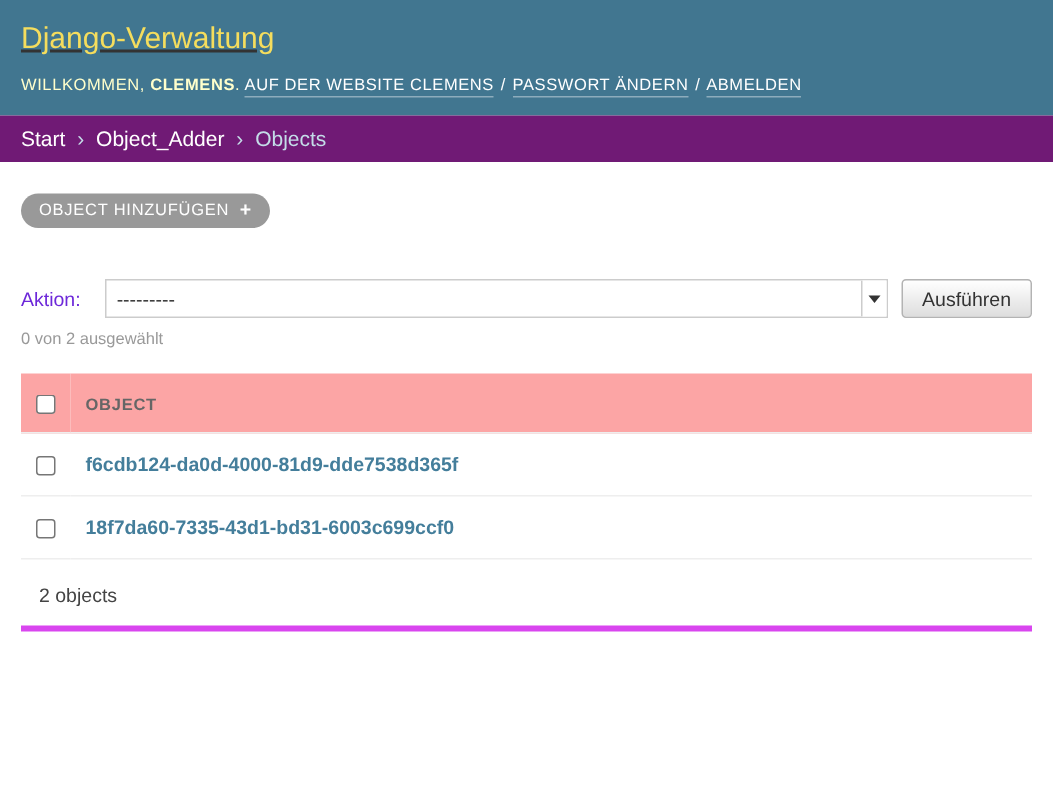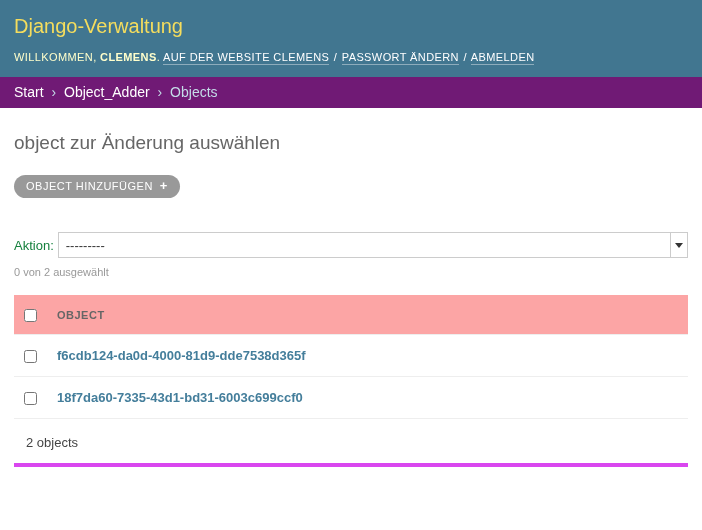--- a/index.html
+++ b/index.html
@@ -16,20 +16,21 @@
   
   #header {
     background: #417690;
     padding: 15px 14px 13px;
   }
   #site-name {
     margin: 0 0 12px;
     font-size: 20px;
     font-weight: 400;
     line-height: 23px;
+    text-decoration: underline;
   }
   #site-name a {
     color: #f5dd5d;
     text-decoration: none;
   }
   #user-tools {
     font-size: 11px;
     line-height: 14px;
     letter-spacing: 0.4px;
     color: #ffffcc;
@@ -84,22 +85,22 @@
     line-height: 10px;
   }
 
   
   .actions {
     margin-top: 34px;
     display: flex;
     align-items: center;
   }
   .actions label {
-    color: #15803d;
-    margin-right: 4px;
+    color: #6d28d9;
+    margin-right: 16px;
     white-space: nowrap;
     text-align: center;
   }
   .select-wrap { position: relative; flex: 1; }
   .select-wrap select {
     width: 100%;
     height: 26px;
     border: 1px solid #ccc;
     border-radius: 0;
     background: #fff;
@@ -212,37 +213,37 @@
 
 <div class="breadcrumbs">
   <a href="#">Start</a>
   <span class="crumb-sep">›</span>
   <a href="#">Object_Adder</a>
   <span class="crumb-sep">›</span>
   <span>Objects</span>
 </div>
 
 <div id="content">
-  <h1 class="page-title">object zur Änderung auswählen</h1>
 
   <div class="object-tools">
     <a href="#" class="addlink">
         <span>OBJECT HINZUFÜGEN</span>
         <span class="plus-icon">+</span>
       </a>
   </div>
 
   <div class="actions">
     <label>Aktion:</label>
     <span class="select-wrap">
       <select>
         <option>---------</option>
       </select>
       <span class="select-arrow"></span>
     </span>
+    <button class="execute-btn">Ausführen</button>
   </div>
   <div class="action-counter">0 von 2 ausgewählt</div>
 
   <table class="result-table">
     <thead>
       <tr>
         <th class="checkbox-col">
           <input type="checkbox" style="">
         </th>
         <th>

